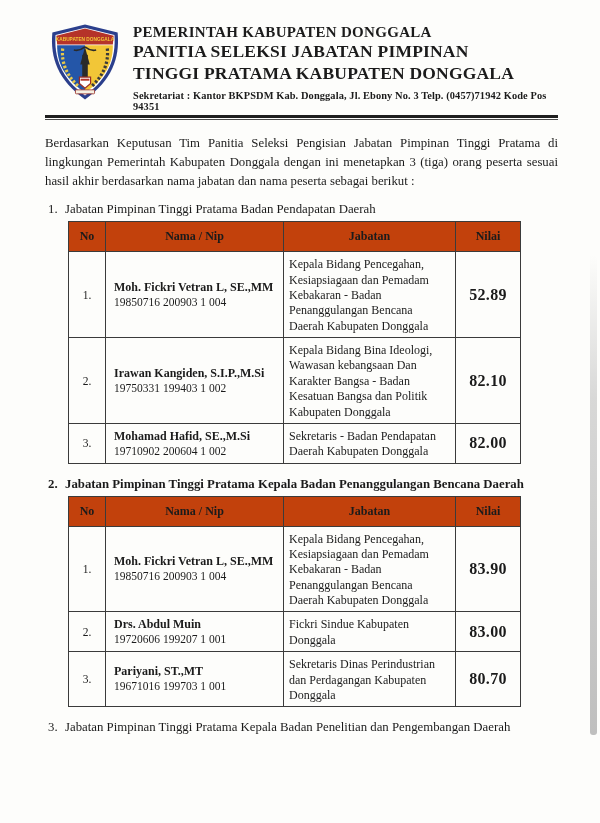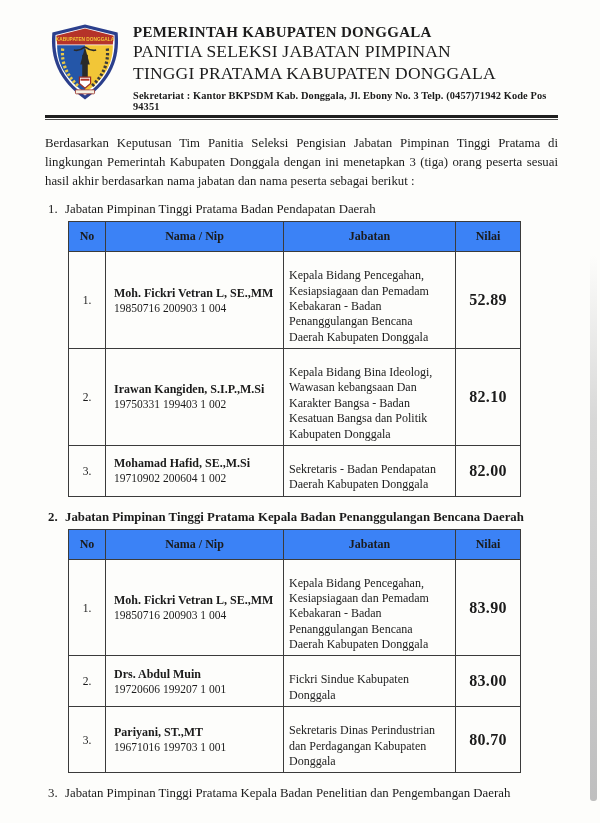--- a/index.html
+++ b/index.html
@@ -19,21 +19,21 @@
     background: linear-gradient(to bottom, rgba(190,190,190,0) 0%, rgba(185,185,185,.55) 30%, rgba(170,170,170,.75) 100%);
     border-radius: 3px;
   }
 
   
   .letterhead { display: flex; align-items: flex-start; }
   .logo-wrap { width: 88px; flex: 0 0 88px; padding-top: 3px; }
   .logo-wrap svg { display: block; }
   .lh-text { flex: 1; padding-top: 4px; }
   .lh1 { font-size: 15px; font-weight: bold; letter-spacing: .3px; }
-  .lh2 { font-size: 17.5px; font-weight: normal; letter-spacing: .2px; line-height: 1.25; }
+  .lh2 { font-size: 17.5px; font-weight: bold; letter-spacing: .2px; line-height: 1.25; }
   .lh-sek { font-size: 10.4px; font-weight: bold; margin-top: 5px; letter-spacing: .1px; }
   .rule-thick { height: 3px; background: #1f1f1f; margin-top: 3px; }
   .rule-thin  { height: 1px; background: #4a4a4a; margin-top: 1px; }
 
   
   .title-block { text-align: center; margin-top: 11px; font-weight: bold; font-size: 13px; line-height: 16px; }
   .title-block .subject { max-width: 505px; margin: 0 auto; }
 
   
   .intro { margin-top: 14px; font-size: 12.8px; line-height: 1.5; text-align: justify; }
@@ -41,35 +41,35 @@
   
   .sections { margin-top: 11px; }
   .section { margin-bottom: 13px; }
   .section-heading { font-size: 12.8px; margin-bottom: 4px; display: flex; }
   .sec-no { width: 20px; flex: 0 0 20px; padding-left: 3px; }
   .section:nth-of-type(2) .section-heading { font-weight: bold; }
 
   table { border-collapse: collapse; margin-left: 23px; width: 452px; table-layout: fixed; }
   th, td { border: 1px solid #3b3b3b; }
   th {
-    background: #3b82f6;
+    background: #c2410c;
     font-size: 12px; font-weight: bold; text-align: center;
     padding: 7px 2px;
   }
   col.c-no    { width: 37px; }
   col.c-nama  { width: 178px; }
   col.c-jab   { width: 172px; }
   col.c-nilai { width: 65px; }
 
   td { font-size: 12px; vertical-align: middle; padding: 2px 5px; }
   td.no { text-align: center; font-size: 11.5px; }
   td.nama { padding-left: 8px; }
   .nm  { font-weight: bold; line-height: 1.25; }
   .nip { font-size: 11.5px; line-height: 1.25; }
-  td.jab { line-height: 1.28; padding-top: 16px; padding-bottom: 3px; }
+  td.jab { line-height: 1.28; padding-top: 5px; padding-bottom: 3px; }
   td.nilai { text-align: center; font-weight: bold; font-size: 16px; letter-spacing: .3px; }
 </style>
 </head>
 <body>
 
 <div class="page">
 
   <div class="letterhead">
     <div class="logo-wrap">
       <svg width="80" height="78" viewBox="0 0 100 98" aria-hidden="true">

